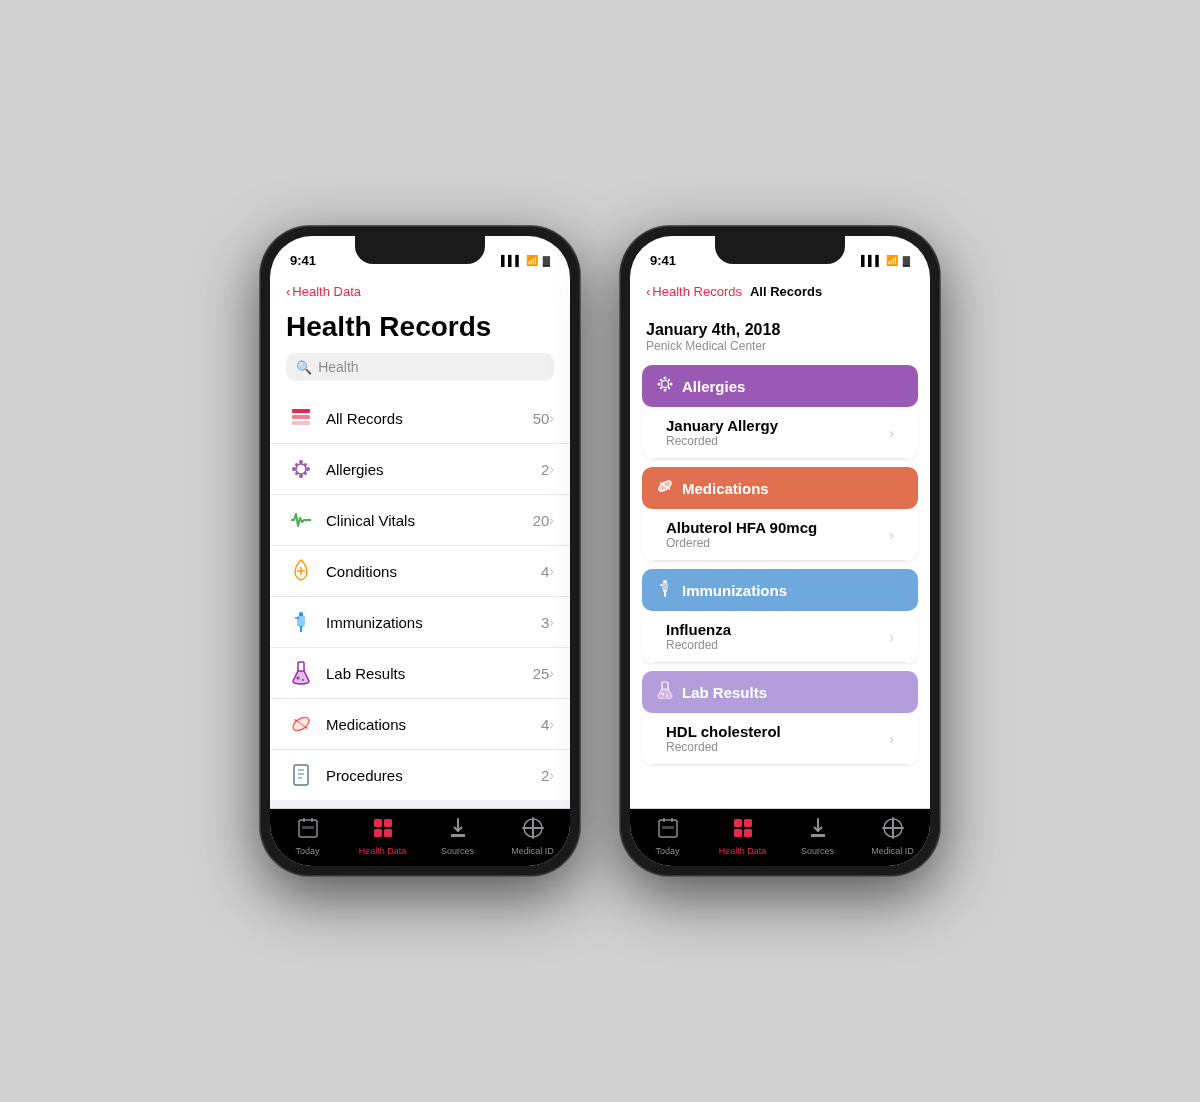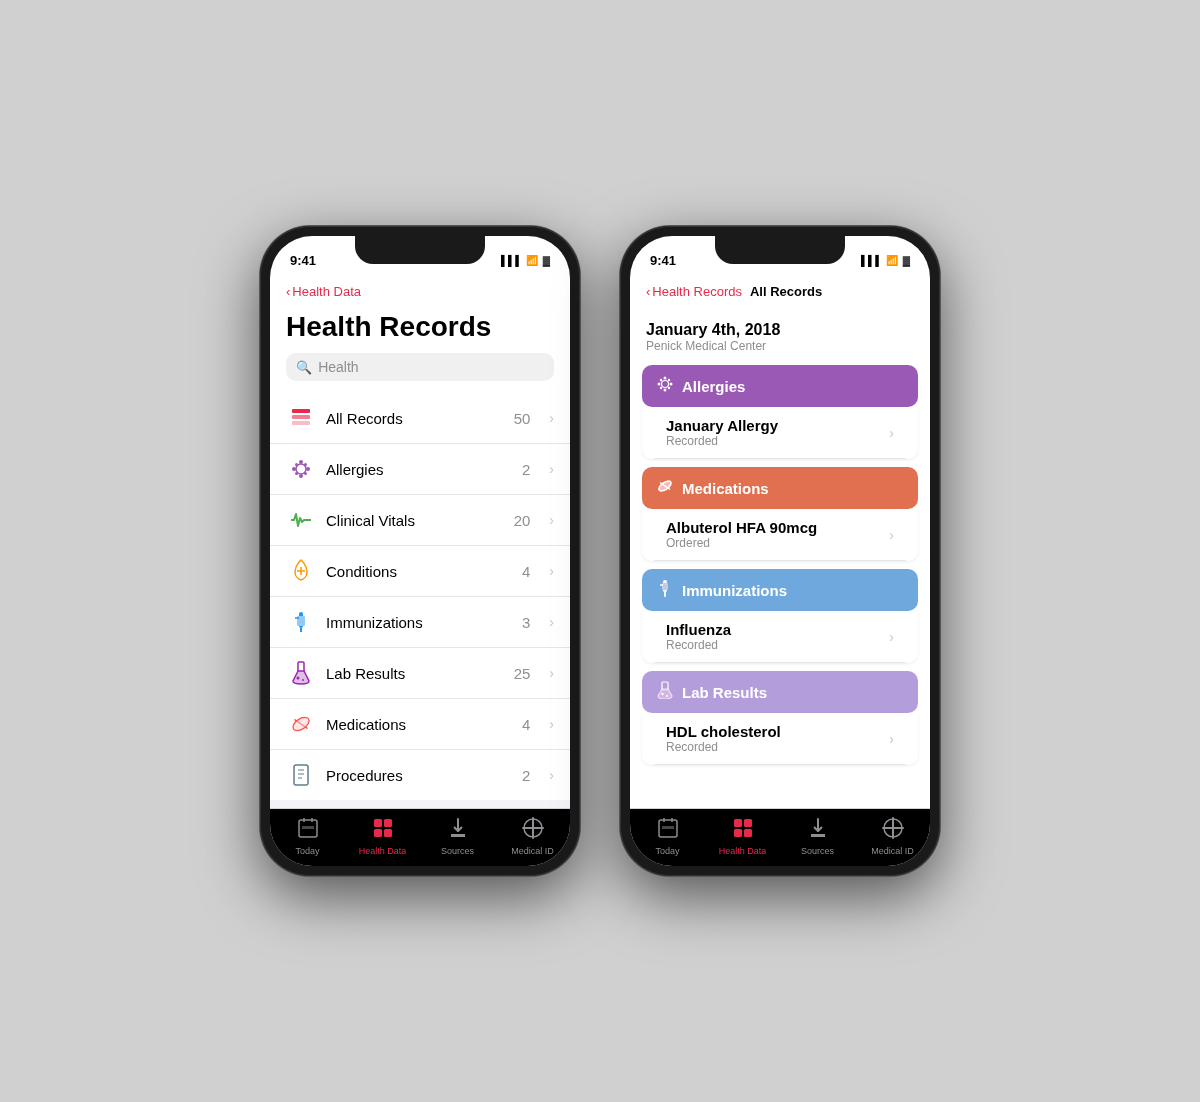--- a/index.html
+++ b/index.html
@@ -155,21 +155,21 @@
 
     .item-label {
       flex: 1;
       font-size: 15px;
       color: #000;
     }
 
     .item-count {
       color: #8e8e93;
       font-size: 15px;
-      margin-right: 19px;
+      margin-right: 0;
     }
 
     .chevron {
       color: #c7c7cc;
       font-size: 14px;
     }
 
     
     .section-header {
       padding: 16px 16px 6px;

